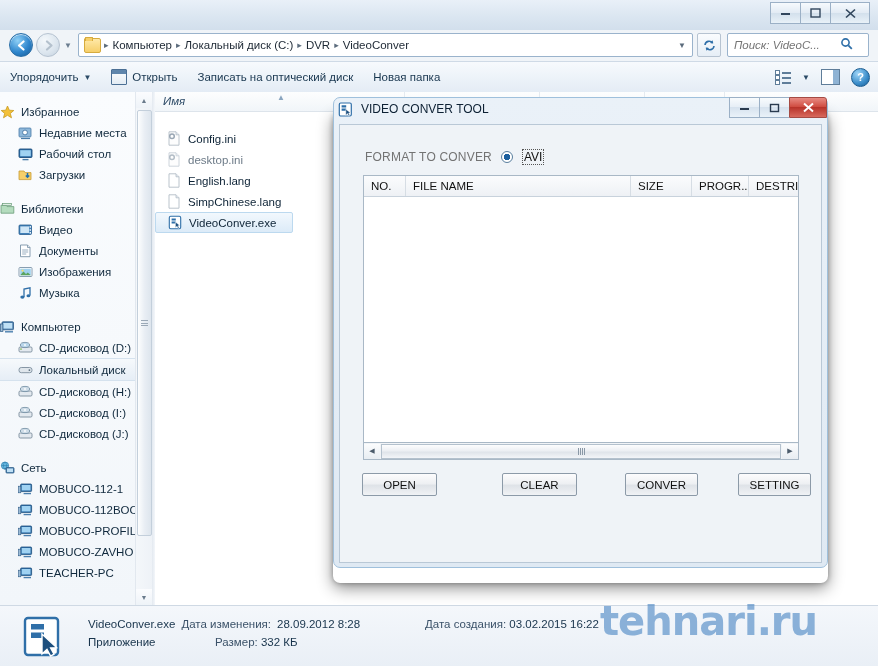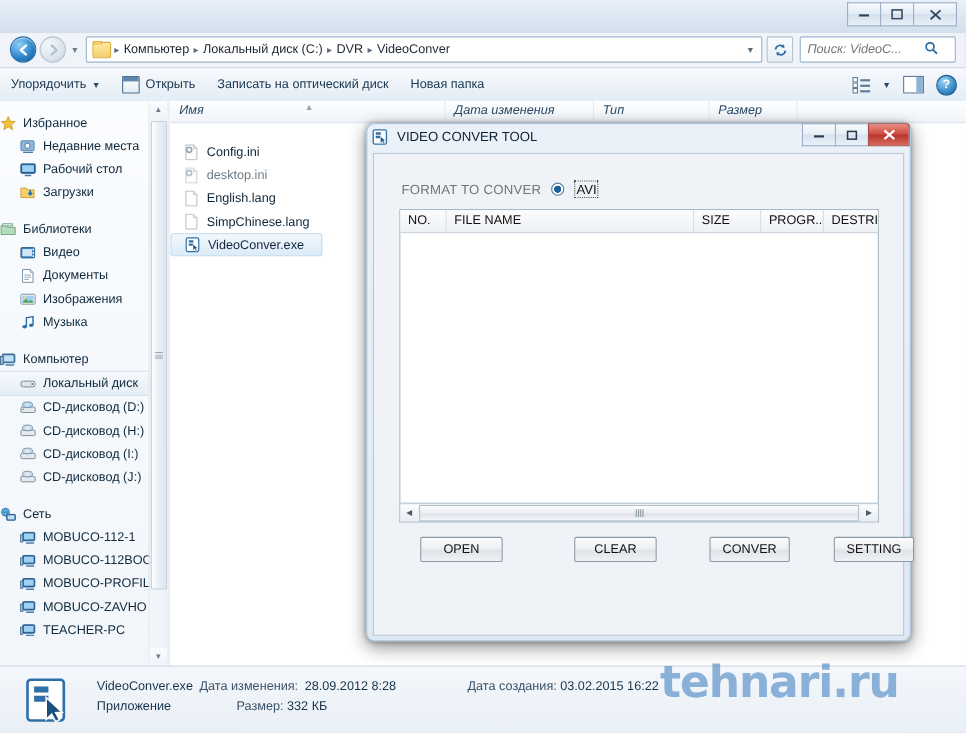--- a/index.html
+++ b/index.html
@@ -229,21 +229,21 @@
     pointer-events:none;user-select:none;
   }
 
   
   .dlgshadow{
     position:absolute;left:333px;top:112px;width:495px;height:471px;
     border-radius:7px;
     box-shadow:0 5px 16px rgba(0,0,0,.45), 0 0 5px rgba(0,0,0,.3);
   }
   .dialog{
-    position:absolute;left:333px;top:112px;width:495px;height:471px;
+    position:absolute;left:333px;top:97px;width:495px;height:471px;
     border-radius:7px;
     background:linear-gradient(180deg,#eaf1f8 0%,#dfe9f3 100%);
     border:1px solid #9fc0dc;
     box-sizing:border-box;
     padding:0;
   }
   .dlg-titlebar{
     height:22px;display:flex;align-items:center;position:relative;
   }
   .dlgicon{width:16px;height:15px;margin-left:4px;}
@@ -323,21 +323,20 @@
     position:absolute;left:0;top:348px;width:483px;height:30px;
   }
   .dlgbtn{
     position:absolute;height:23px;
     border:1px solid #8c9aa8;border-radius:2px;
     background:linear-gradient(180deg,#fcfcfd 0%,#eef0f3 45%,#dfe3e8 55%,#f0f2f5 100%);
     font-size:11.5px;color:#111;
     display:flex;align-items:center;justify-content:center;
     font-family:"Liberation Sans",sans-serif;
     box-sizing:border-box;
-    margin-left:20px;
   }
   .b0{left:22px;width:75px;}
   .b1{left:162px;width:75px;}
   .b2{left:285px;width:73px;}
   .b3{left:398px;width:73px;}
 </style>
 </head>
 <body>
 
 <div id="root">
@@ -554,39 +553,39 @@
           <span class="ni">
             <svg width="15" height="14">
                 <rect x="2" y="1.8" width="11.5" height="8" rx="1" fill="#4b7fae" stroke="#2c5a86" stroke-width=".8"></rect>
                 <rect x="3.2" y="3" width="9.1" height="5.6" fill="#bfe0f5"></rect>
                 <path d="M5 11.8 h8" stroke="#4b7fae" stroke-width="1.4"></path>
                 <rect x="0.5" y="4" width="2.4" height="7.5" fill="#9dbcd6" stroke="#2c5a86" stroke-width=".7"></rect>
               </svg>
           </span>
           <span>Компьютер</span>
         </div>
-        <div class="navitem selected">
-          <span class="ni">
-            <svg width="15" height="14">
-                <rect x="1" y="4.5" width="13" height="5.2" rx="2.3" fill="#dfe6ec" stroke="#7b8c9c" stroke-width=".9"></rect>
-                <circle cx="11.4" cy="7.1" r=".9" fill="#5a6d7e"></circle>
-              </svg>
-          </span>
-          <span>Локальный диск</span>
-        </div>
         <div class="navitem">
           <span class="ni">
             <svg width="15" height="14">
                 <rect x="1" y="6" width="13" height="5" rx="1.2" fill="#e3e9ef" stroke="#7b8c9c" stroke-width=".9"></rect>
                 <ellipse cx="7" cy="4" rx="4.6" ry="2.6" fill="#b9d6ea" stroke="#6d8a9f" stroke-width=".8"></ellipse>
                 <circle cx="7" cy="4" r=".9" fill="#fff"></circle>
                 <rect x="2.2" y="7.3" width="1.6" height="1.6" fill="#8fbf6a"></rect>
               </svg>
           </span>
           <span>CD-дисковод (D:)</span>
+        </div>
+        <div class="navitem selected">
+          <span class="ni">
+            <svg width="15" height="14">
+                <rect x="1" y="4.5" width="13" height="5.2" rx="2.3" fill="#dfe6ec" stroke="#7b8c9c" stroke-width=".9"></rect>
+                <circle cx="11.4" cy="7.1" r=".9" fill="#5a6d7e"></circle>
+              </svg>
+          </span>
+          <span>Локальный диск</span>
         </div>
         <div class="navitem">
           <span class="ni">
             <svg width="15" height="14">
                 <rect x="1" y="6" width="13" height="5" rx="1.2" fill="#e3e9ef" stroke="#7b8c9c" stroke-width=".9"></rect>
                 <ellipse cx="7" cy="4" rx="4.6" ry="2.6" fill="#cfdde8" stroke="#6d8a9f" stroke-width=".8"></ellipse>
                 <circle cx="7" cy="4" r=".9" fill="#fff"></circle>
               </svg>
           </span>
           <span>CD-дисковод (H:)</span>

